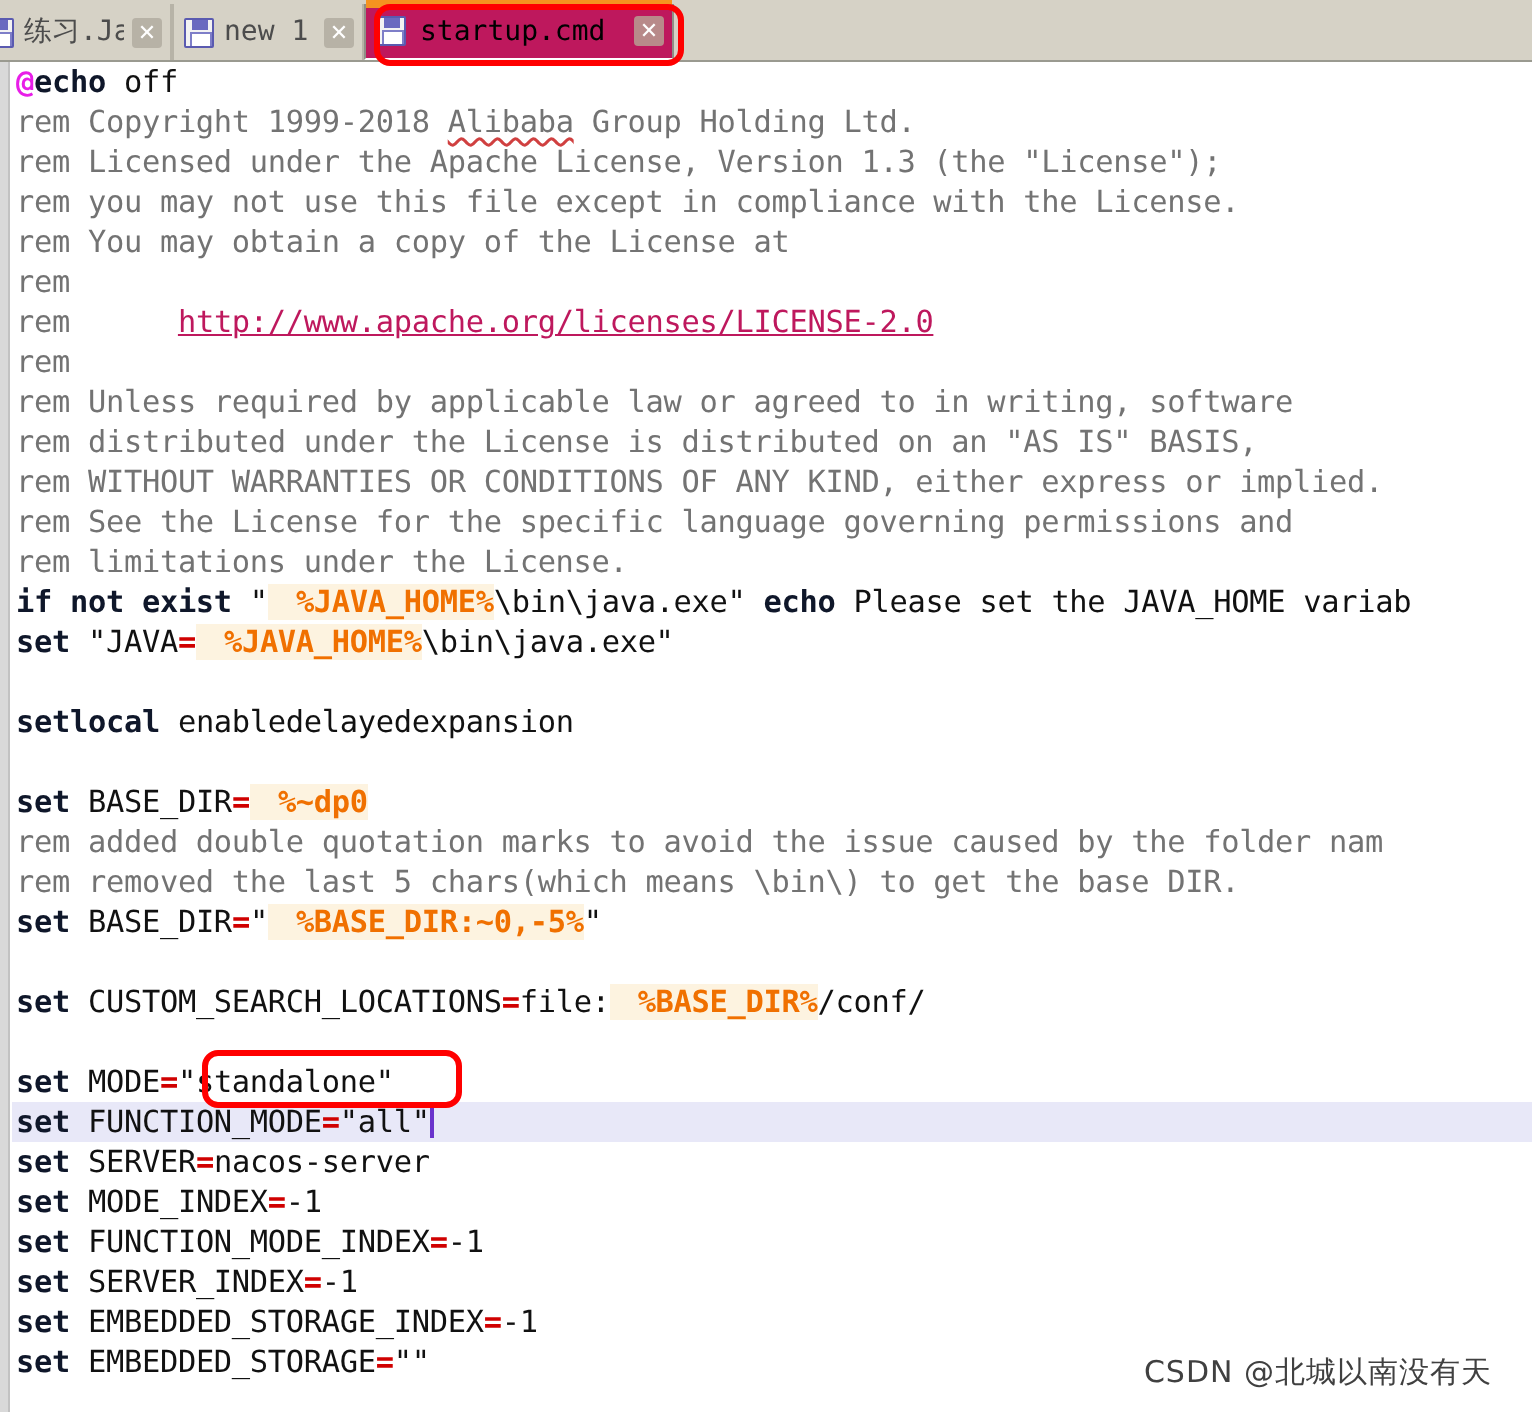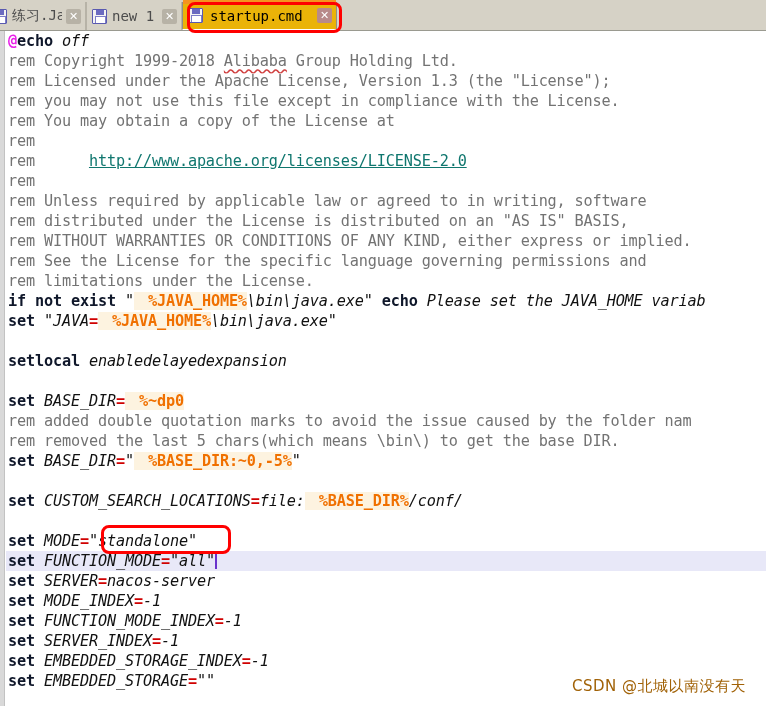--- a/index.html
+++ b/index.html
@@ -37,21 +37,21 @@
     padding: 0 4px 0 5px;
     background: #d6d2c6;
     font-family: "DejaVu Sans Mono", "Liberation Mono", monospace;
     font-size: 14px;
     color: #4c4c4c;
     white-space: nowrap;
     border-left: 1px solid #b7b3a7;
     border-right: 1px solid #b7b3a7;
   }
   .tab.active {
-    background: #eab308;
+    background: #be185d;
     color: #000000;
     border-left: 1px solid #8f8f86;
     border-right: 1px solid #8f8f86;
     border-bottom: 1px solid #ffffff;
   }
   .tab.active .tab-accent {
     position: absolute;
     left: 0; top: -2px;
     height: 4px;
     width: 100%;
@@ -140,24 +140,24 @@
     padding-left: 2px;
   }
   .code-line.current {
     background: #e8e8f8;
   }
 
   
   .kw      { color: #0f172a; font-weight: bold; }
   .at      { color: #e81ee8; font-weight: bold; }
   .rem     { color: #737373; }
-  .link    { color: #0f766e; text-decoration: underline; }
+  .link    { color: #be185d; text-decoration: underline; }
   .var     { color: #f07000; font-weight: bold; background: #fdf3e0; padding-left: 14px; }
   .eq      { color: #d00000; font-weight: bold; }
-  .plain   { color: #111111; font-style: italic; }
+  .plain   { color: #111111; }
   .squig   {
     text-decoration: underline wavy #d04040;
     text-underline-offset: 2px;
   }
 
   .caret {
     display: inline-block;
     width: 0;
     border-left: 2px solid #6a33cc;
     height: 16px;
@@ -174,21 +174,21 @@
   }
   #annot-tab  { left: 187px; top: 2px;   width: 155px; height: 31px; }
   #annot-mode { left: 101px; top: 525px; width: 130px; height: 29px; }
 
   
   #watermark {
     position: absolute;
     right: 20px; bottom: 10px;
     font-family: "DejaVu Sans", "Liberation Sans", sans-serif;
     font-size: 15px;
-    color: #a16207;
+    color: #404040;
     white-space: nowrap;
     letter-spacing: 0.5px;
     text-align: center;
   }
 </style>
 </head>
 <body>
 
 <div id="app">
 

